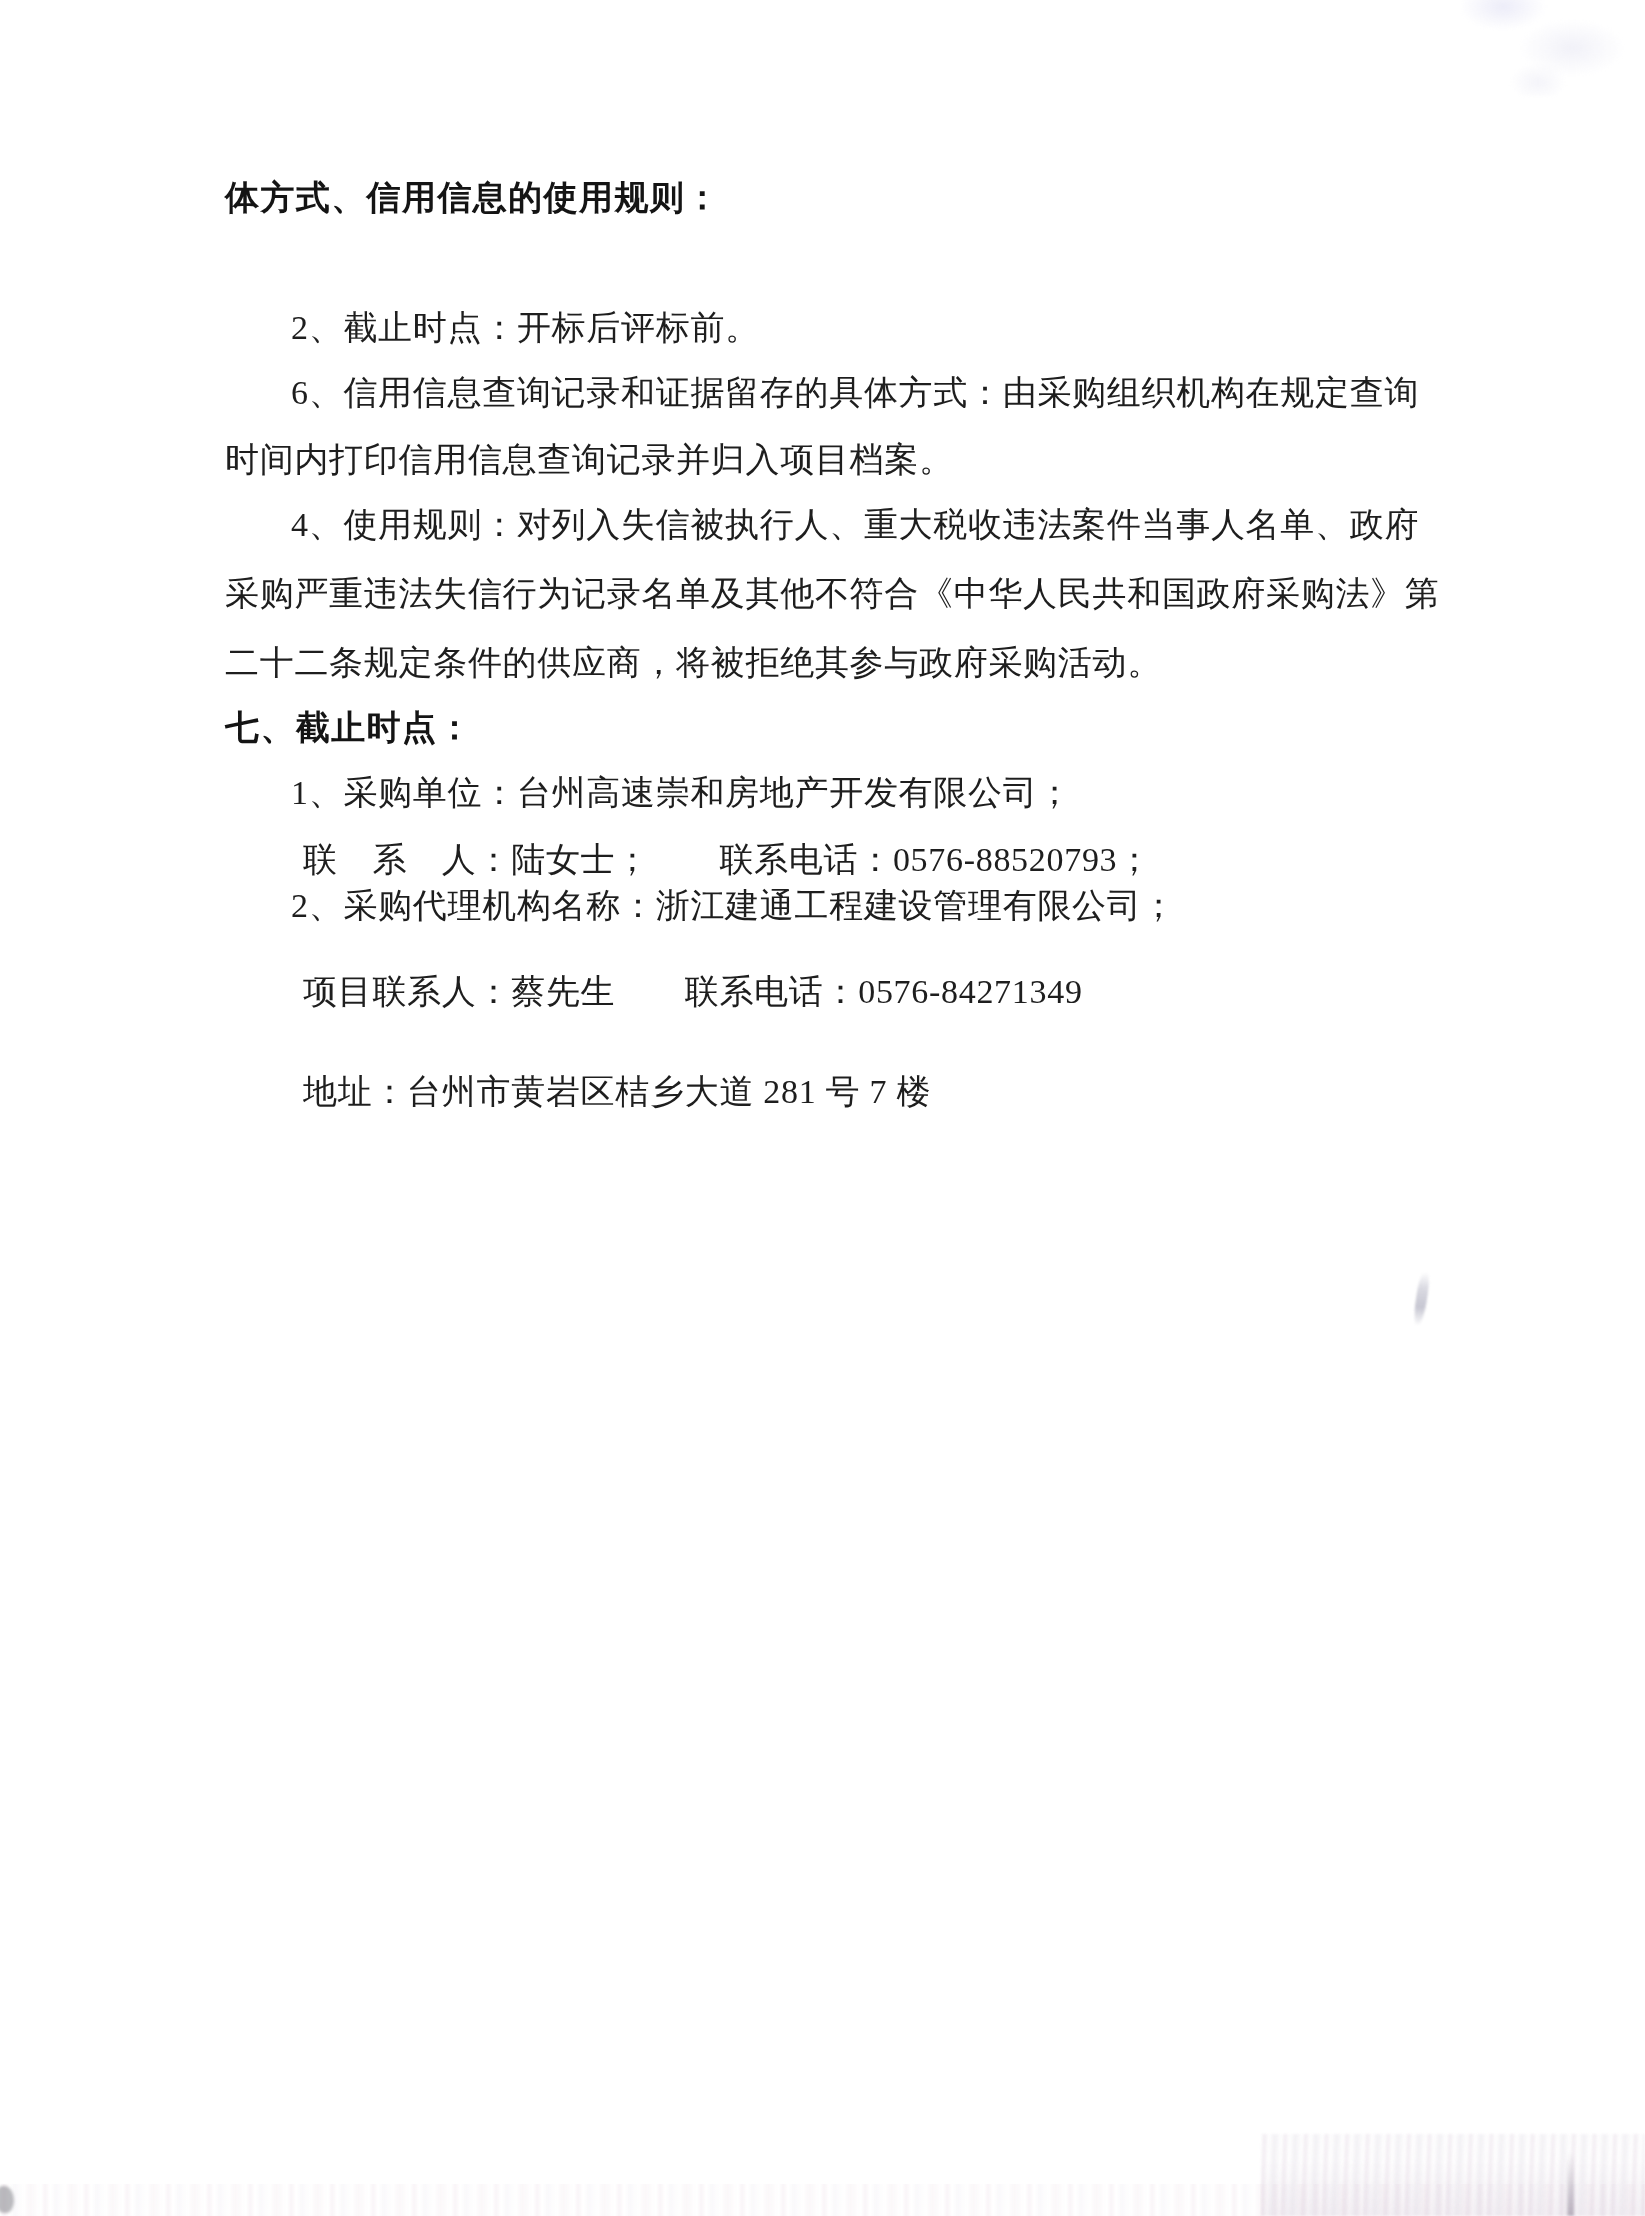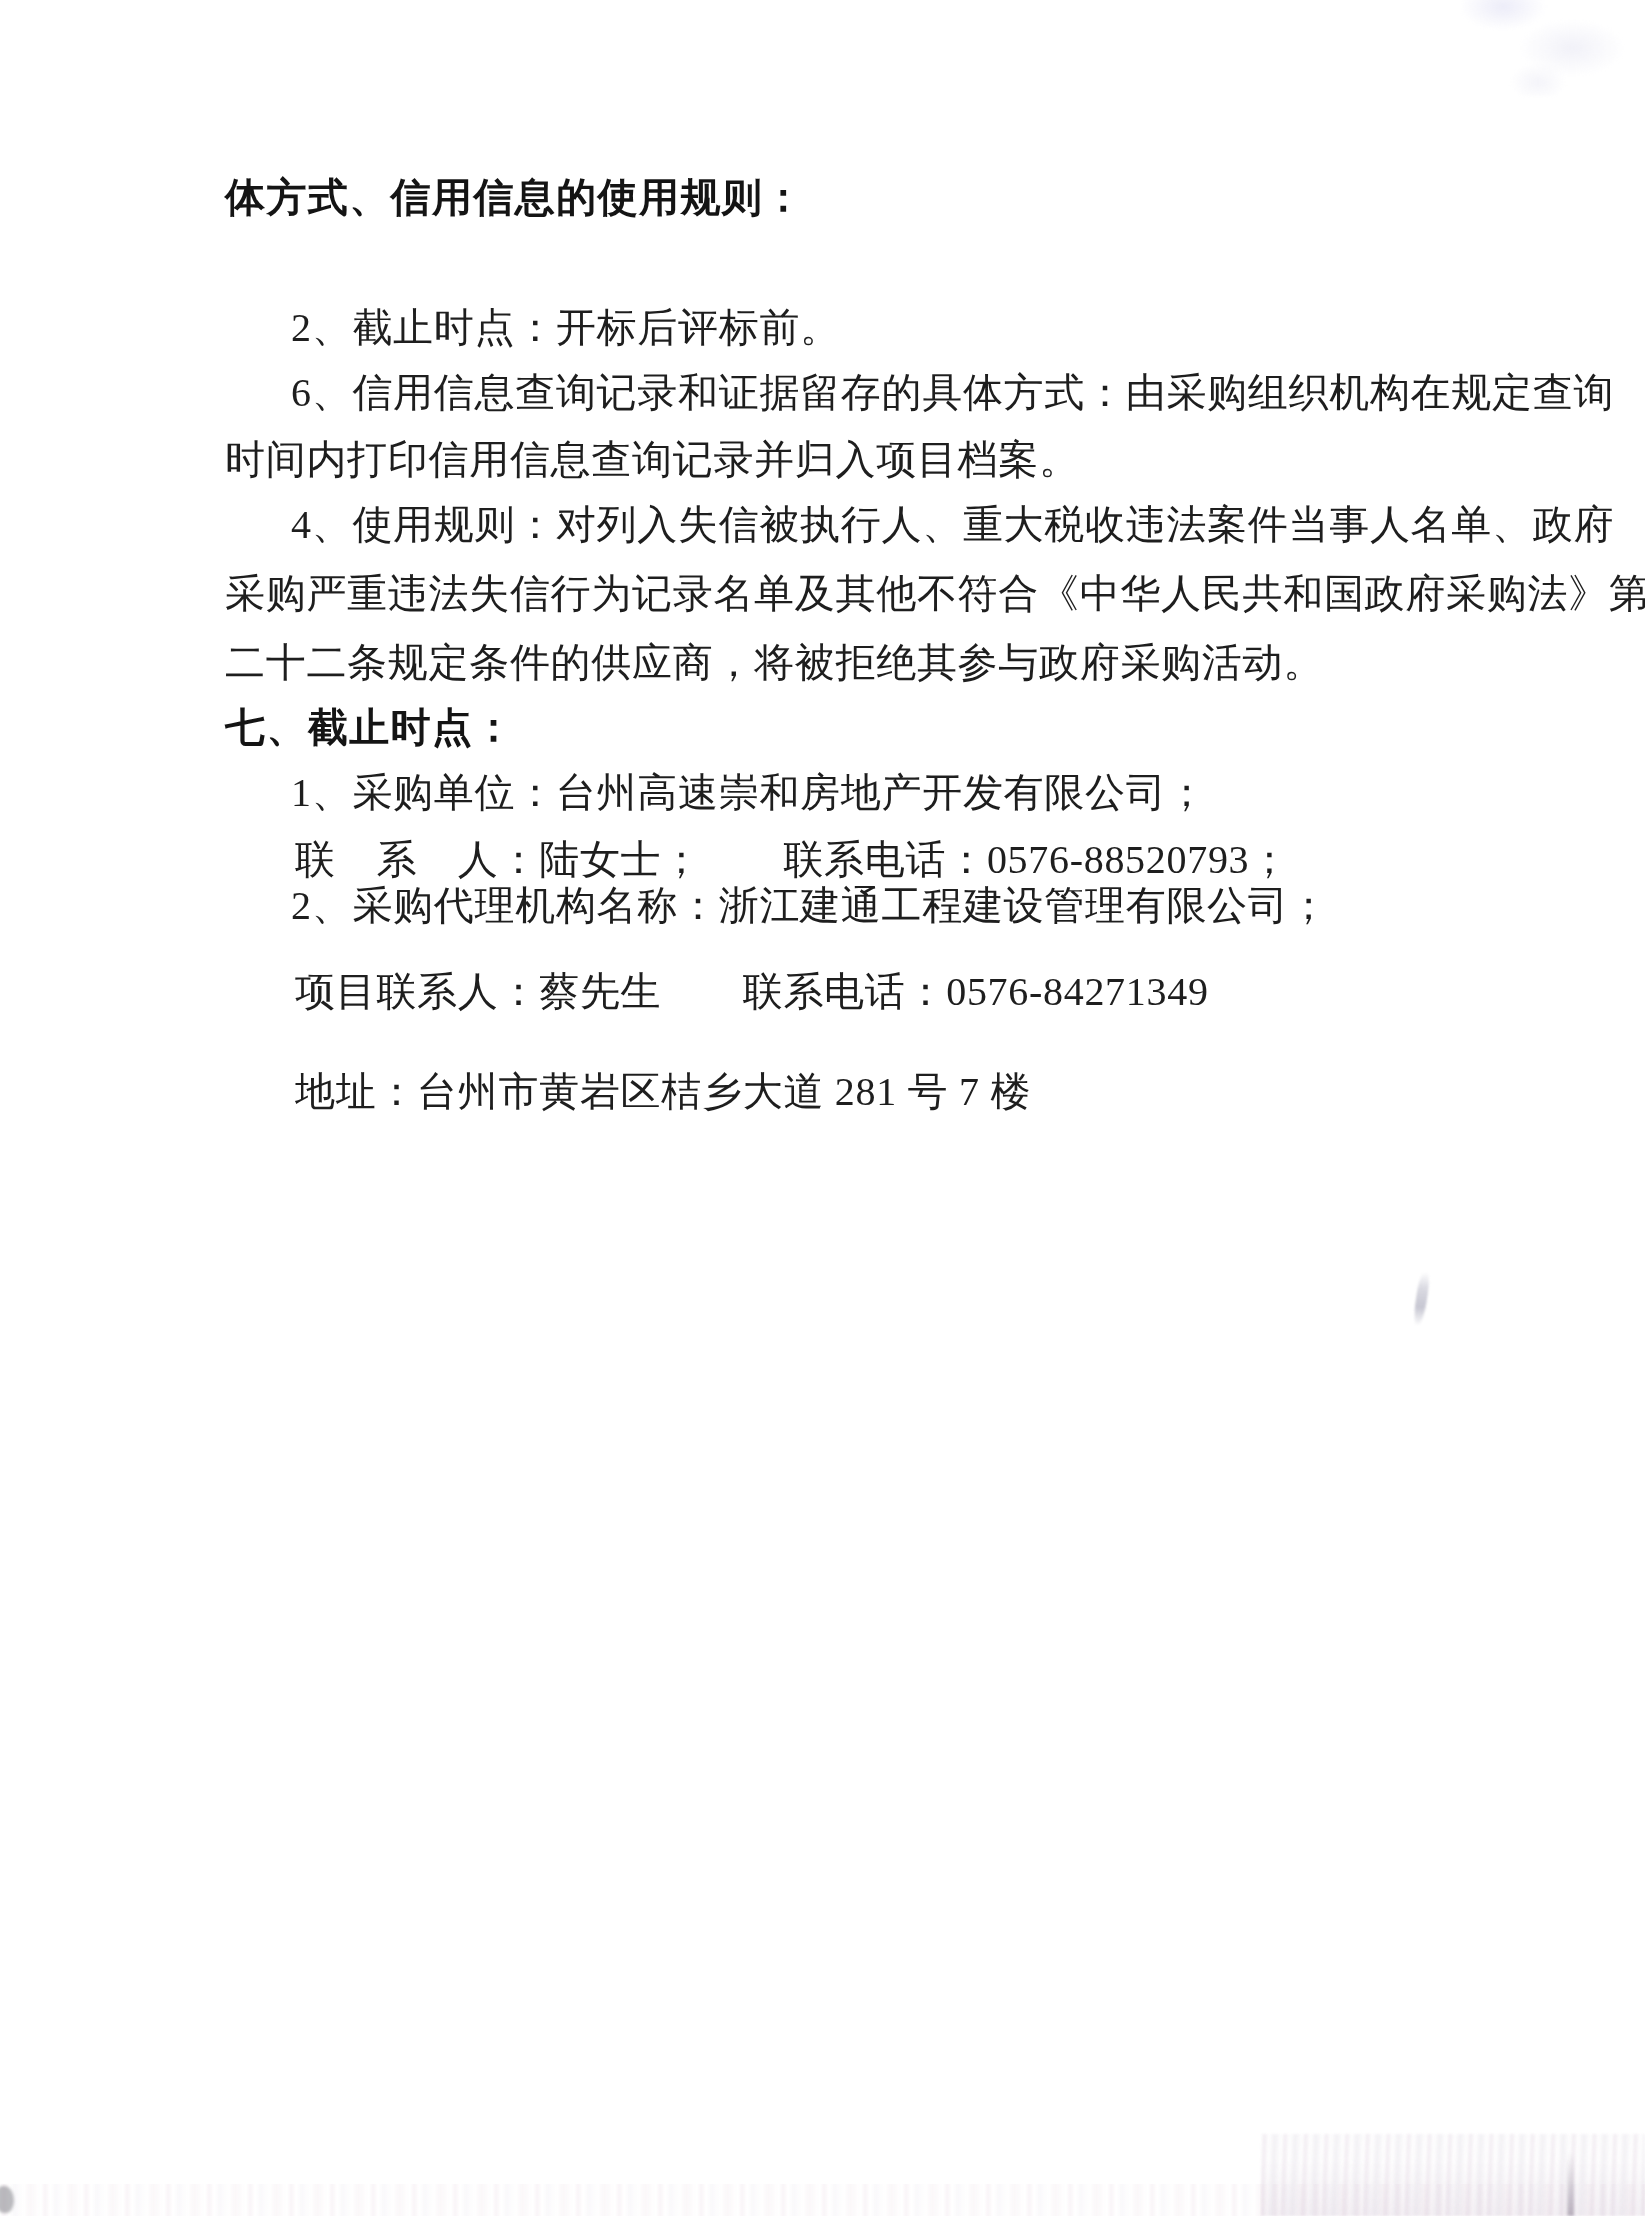--- a/index.html
+++ b/index.html
@@ -12,35 +12,35 @@
     width: 1645px;
     height: 2216px;
     background: #ffffff;
     overflow: hidden;
     font-family: "Liberation Serif", "DejaVu Serif", serif;
     color: #1e1e1e;
   }
   .line {
     position: absolute;
     white-space: pre;
-    font-size: 40px;
+    font-size: 34px;
     line-height: 40px;
     letter-spacing: 0.7px;
     color: #1e1e1e;
     text-rendering: optimizeLegibility;
   }
   .heading {
     font-family: "Liberation Sans", "DejaVu Sans", sans-serif;
     font-weight: 700;
     color: #141414;
     letter-spacing: 1.4px;
   }
   .m-margin { left: 225px; }
   .m-indent { left: 291px; }
-  .m-sub    { left: 295px; }
+  .m-sub    { left: 303px; }
 
   
   .smudge-topright {
     position: absolute;
     left: 1462px; top: -20.6px;
     width: 185px; height: 117px;
     background:
       radial-gradient(ellipse 62px 34px at 41px 27.5px, rgba(221,221,243,0.55), rgba(221,221,243,0) 70%),
       radial-gradient(ellipse 76px 41px at 110px 69px, rgba(225,225,240,0.45), rgba(225,225,240,0) 70%),
       radial-gradient(ellipse 41px 27.5px at 76px 103px, rgba(228,228,242,0.4), rgba(228,228,242,0) 70%);

